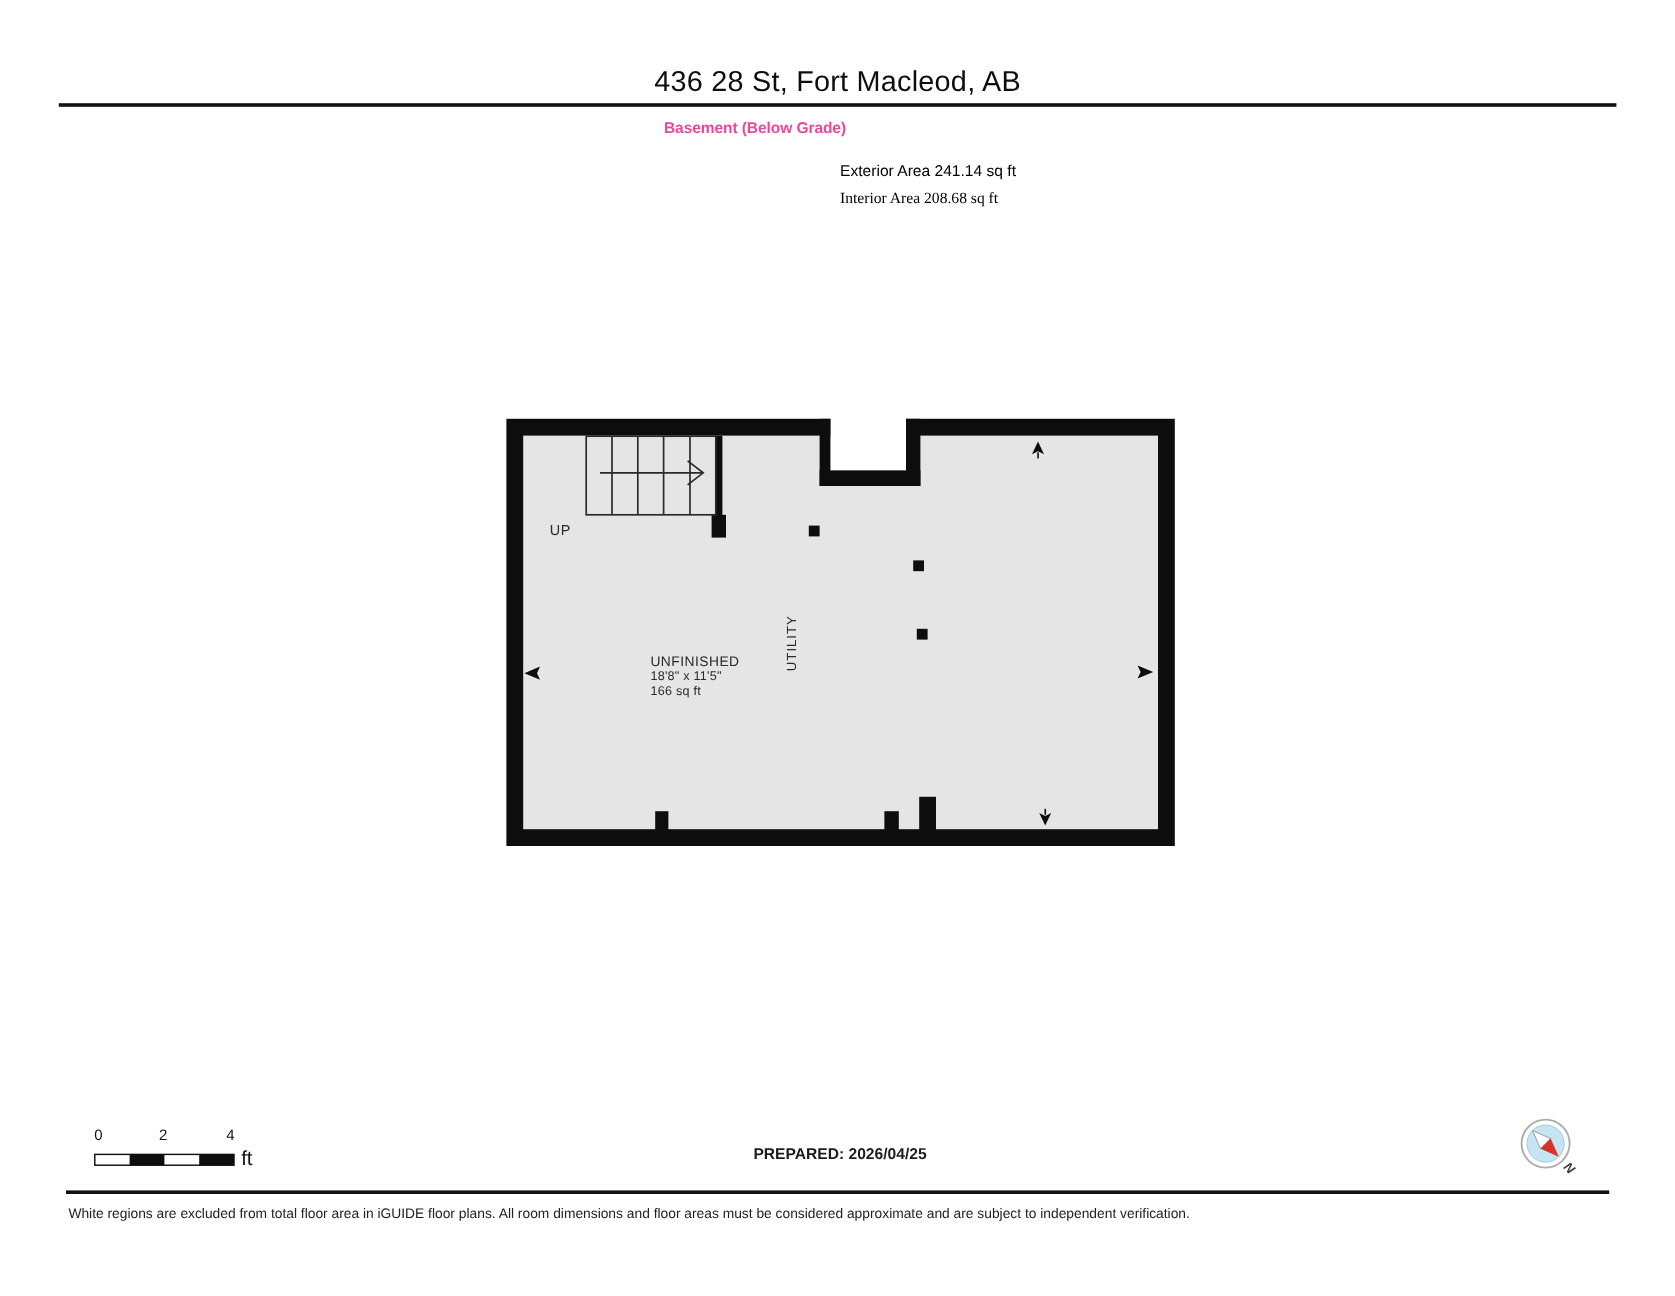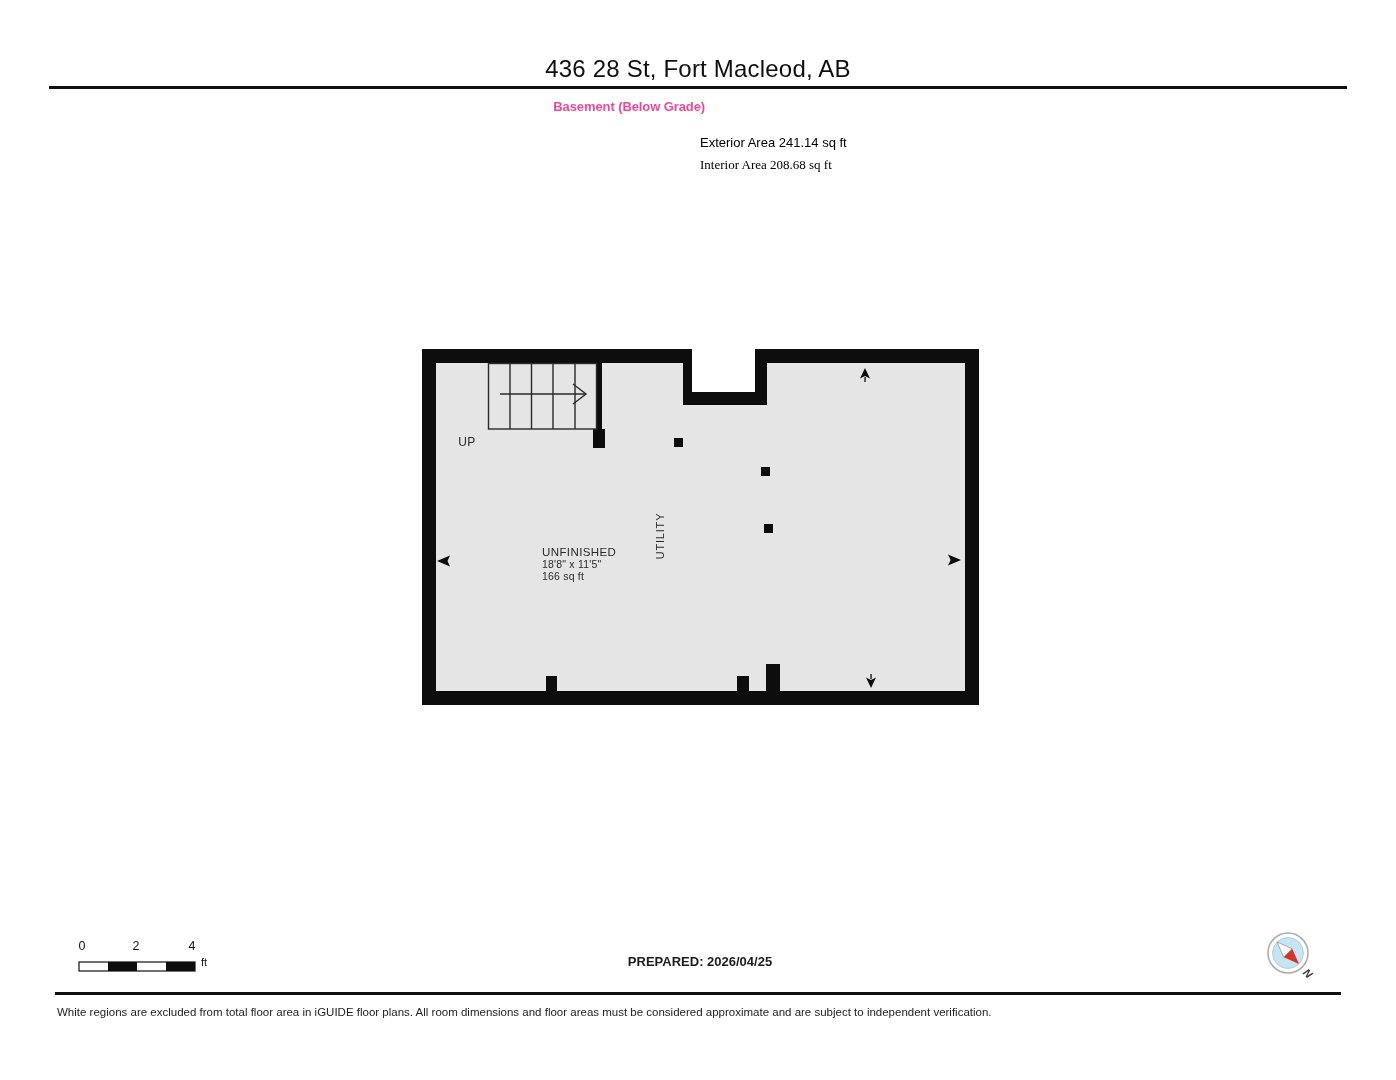--- a/index.html
+++ b/index.html
@@ -26,21 +26,21 @@
   .up-label{left:451px;top:387px;width:32px;text-align:center;font-size:12px;letter-spacing:0.5px;margin-top:48px;}
   .room-block{left:542px;top:546px;width:140px;line-height:12px;}
   .room-name{font-size:11.5px;letter-spacing:0.4px;}
   .room-dims,.room-area{font-size:10.5px;letter-spacing:0.2px;}
   .utility-label{
     left:626px;top:529px;width:70px;height:14px;text-align:center;
     font-size:11px;letter-spacing:0.8px;transform:rotate(-90deg);
   }
   .tick{top:939px;width:20px;text-align:center;font-size:12.5px;color:#111;}
   .tick0{left:72px;} .tick2{left:126px;} .tick4{left:182px;}
-  .ft-label{left:201px;top:956px;font-size:11px;color:#111;}
+  .ft-label{left:201px;top:956px;font-size:17px;color:#111;}
   .prepared{left:550px;top:954px;width:300px;text-align:center;font-size:13px;font-weight:700;color:#1c1c1c;}
   .ftr-rule{left:55px;top:992px;width:1286px;height:2.5px;}
   .disclaimer{left:57px;top:1006px;width:1100px;font-size:11.5px;color:#222;}
 </style>
 </head>
 <body>
 
 <div class="abs title">436 28 St, Fort Macleod, AB</div>
 <div class="abs rule hdr-rule"></div>
 <div class="abs floor-label">Basement (Below Grade)</div>

